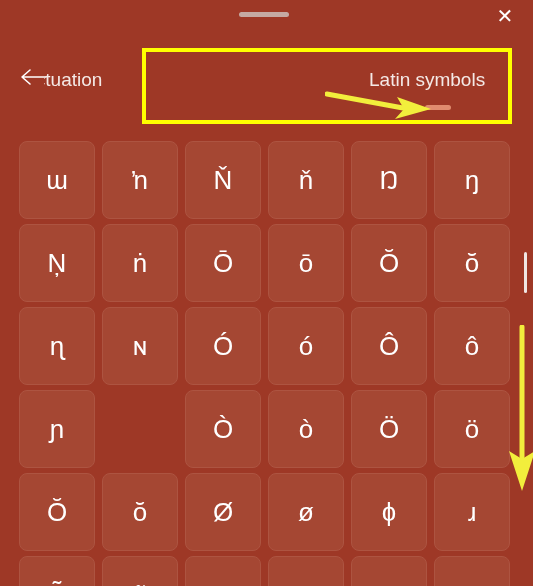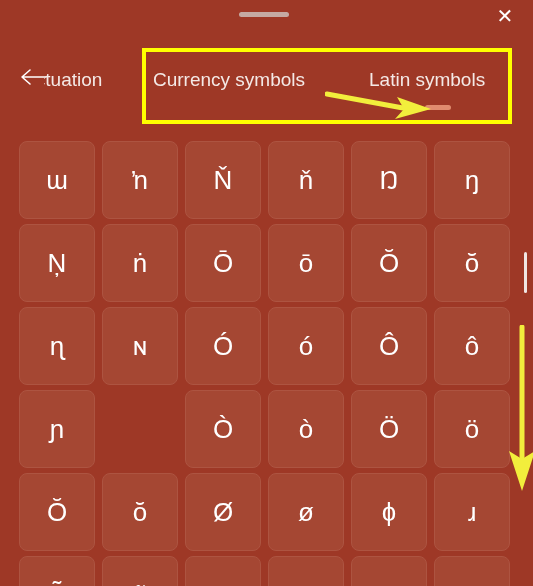--- a/index.html
+++ b/index.html
@@ -220,23 +220,20 @@
     <div class="back-arrow">
       <svg width="28" height="20" viewBox="0 0 28 20" aria-hidden="true">
         <path d="M11 3 L3 10 L11 17 M3 10 L27 10" stroke="#ffffff" stroke-width="1.6" fill="none" stroke-linecap="round" stroke-linejoin="round"></path>
       </svg>
     </div>
 
     <div class="tab tab-prev">
       <span class="tab-label">Punctuation</span>
     </div>
 
-    <div class="tab tab-currency">
-      <span class="tab-label">Currency symbols</span>
-    </div>
 
     <div class="tab tab-latin">
       <span class="tab-label">Latin symbols</span>
     </div>
   </div>
 
   <div class="tab-indicator"></div>
 
   <div class="grid" id="grid">
       <div class="grid-row">

